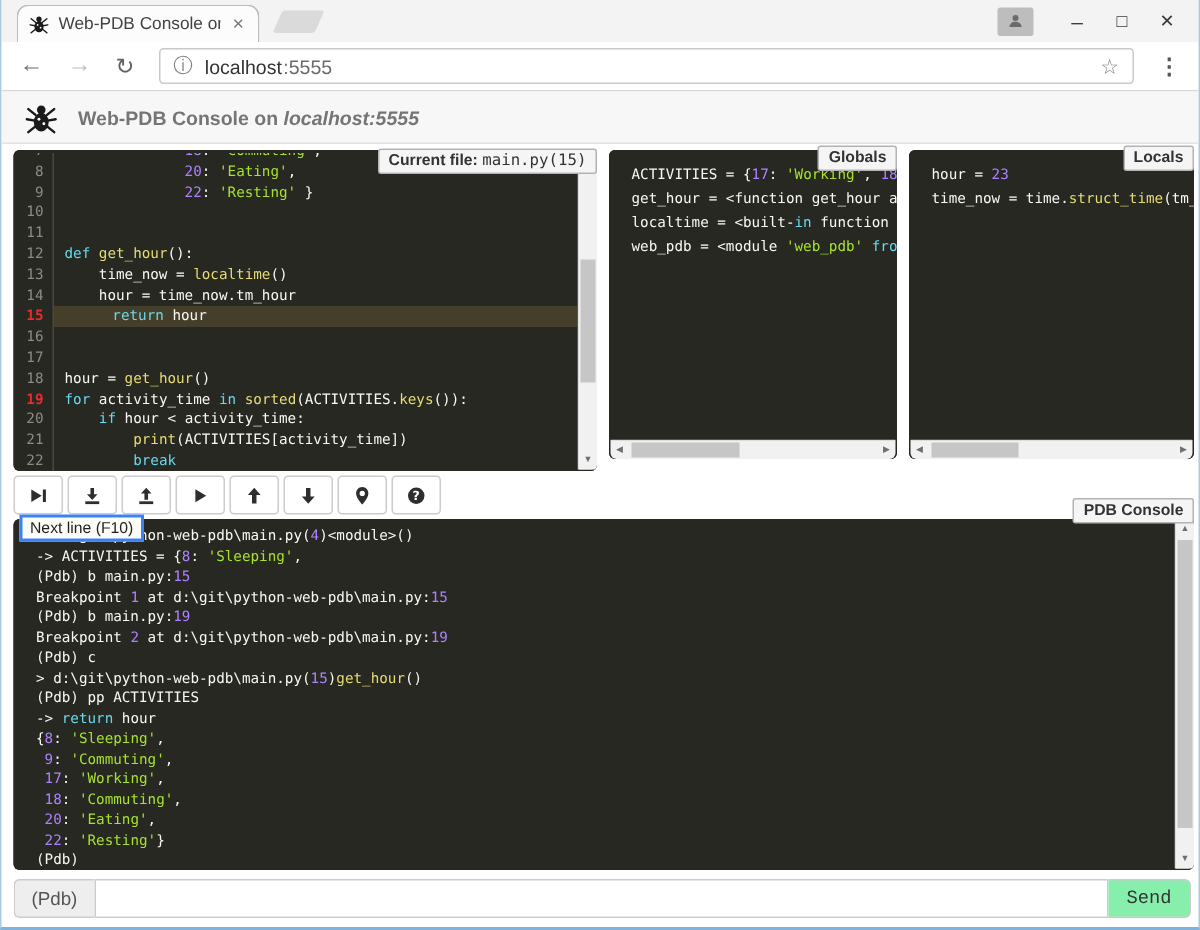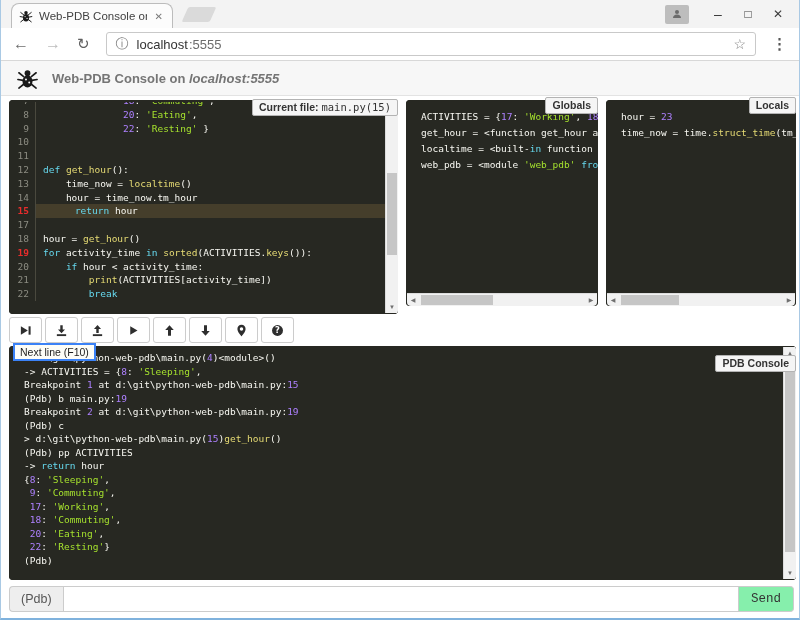--- a/index.html
+++ b/index.html
@@ -82,21 +82,21 @@
   .vthumb{position:absolute; left:1px; right:1px; background:#c6c6c6;}
   .sbtn{position:absolute; left:0; right:0; height:12px; text-align:center; font-size:6px; color:#6f6f6f; line-height:12px; background:#f1f1f1;}
   .sbtn.top{top:0;} .sbtn.bot{bottom:0;}
   .hscroll{position:absolute; left:1px; right:1px; bottom:0; height:13px; background:#f1f1f1; border-top:1px solid #dcdcdc; border-radius:0 0 4px 4px;}
   .hthumb{position:absolute; top:1px; bottom:1px; background:#c6c6c6;}
   .hbtn{position:absolute; top:0; bottom:0; width:12px; text-align:center; font-size:6px; color:#6f6f6f; line-height:13px;}
   .hbtn.left{left:0;} .hbtn.right{right:0;}
 
   .file-label{top:-1px; right:0;}
   .gl-label{top:-3px; right:0;}
-  .console-label{top:-14px; right:0;margin-top:23px;}
+  .console-label{top:-14px; right:0;}
 
   
   .dtoolbar{position:absolute; left:8px; top:317px; display:flex; gap:3px;}
   .dbtn{width:33px; height:26px; background:#fff; border:1px solid #ccc; border-radius:3px; display:flex; align-items:center; justify-content:center;}
   .dbtn svg{width:13px; height:13px; fill:#2e2e2e;}
 
   .tooltip{
     position:absolute; left:12px; top:343px; z-index:20;
     background:#fdfdf7; border:2px solid #3b82f6; color:#1f1f1f;
     font-size:10.5px; padding:1px 5px; white-space:nowrap;
@@ -190,20 +190,21 @@
       <div class="codelines">
           <div class="cl clip"><span class="ln">7</span><span class="ct"><span class="tk-w">              </span><span class="tk-p">18</span><span class="tk-w">: </span><span class="tk-g">'Commuting'</span><span class="tk-w">,</span></span></div>
           <div class="cl"><span class="ln">8</span><span class="ct"><span class="tk-w">              </span><span class="tk-p">20</span><span class="tk-w">: </span><span class="tk-g">'Eating'</span><span class="tk-w">,</span></span></div>
           <div class="cl"><span class="ln">9</span><span class="ct"><span class="tk-w">              </span><span class="tk-p">22</span><span class="tk-w">: </span><span class="tk-g">'Resting'</span><span class="tk-w"> }</span></span></div>
           <div class="cl"><span class="ln">10</span><span class="ct">&nbsp;</span></div>
           <div class="cl"><span class="ln">11</span><span class="ct">&nbsp;</span></div>
           <div class="cl"><span class="ln">12</span><span class="ct"><span class="tk-c">def</span><span class="tk-w"> </span><span class="tk-y">get_hour</span><span class="tk-w">():</span></span></div>
           <div class="cl"><span class="ln">13</span><span class="ct"><span class="tk-w">    time_now = </span><span class="tk-y">localtime</span><span class="tk-w">()</span></span></div>
           <div class="cl"><span class="ln">14</span><span class="ct"><span class="tk-w">    hour = time_now.tm_hour</span></span></div>
           <div class="cl cur"><span class="ln bp">15</span><span class="ct"><span class="tk-w">    </span><span class="tk-c">return</span><span class="tk-w"> hour</span></span></div>
+          <div class="cl"><span class="ln">16</span><span class="ct">&nbsp;</span></div>
           <div class="cl"><span class="ln">17</span><span class="ct">&nbsp;</span></div>
           <div class="cl"><span class="ln">18</span><span class="ct"><span class="tk-w">hour = </span><span class="tk-y">get_hour</span><span class="tk-w">()</span></span></div>
           <div class="cl"><span class="ln bp">19</span><span class="ct"><span class="tk-c">for</span><span class="tk-w"> activity_time </span><span class="tk-c">in</span><span class="tk-w"> </span><span class="tk-y">sorted</span><span class="tk-w">(ACTIVITIES.</span><span class="tk-y">keys</span><span class="tk-w">()):</span></span></div>
           <div class="cl"><span class="ln">20</span><span class="ct"><span class="tk-w">    </span><span class="tk-c">if</span><span class="tk-w"> hour &lt; activity_time:</span></span></div>
           <div class="cl"><span class="ln">21</span><span class="ct"><span class="tk-w">        </span><span class="tk-y">print</span><span class="tk-w">(ACTIVITIES[activity_time])</span></span></div>
           <div class="cl"><span class="ln">22</span><span class="ct"><span class="tk-w">        </span><span class="tk-c">break</span></span></div>
         </div>
       <div class="vscroll">
         <div class="vthumb" style="top:72px; height:82px;"></div>
         <div class="sbtn bot">▼</div>
@@ -293,20 +294,21 @@
     </button>
   </div>
 
   <div class="tooltip">Next line (F10)</div>
 
   <div class="panel console">
     <div class="dark">
       <div class="consolelines">
           <div class="cl"><span class="ct"><span class="tk-w">&gt; d:\git\python-web-pdb\main.py(</span><span class="tk-p">4</span><span class="tk-w">)&lt;module&gt;()</span></span></div>
           <div class="cl"><span class="ct"><span class="tk-w">-&gt; ACTIVITIES = {</span><span class="tk-p">8</span><span class="tk-w">: </span><span class="tk-g">'Sleeping'</span><span class="tk-w">,</span></span></div>
+          <div class="cl"><span class="ct"><span class="tk-w">(Pdb) b main.py:</span><span class="tk-p">15</span></span></div>
           <div class="cl"><span class="ct"><span class="tk-w">Breakpoint </span><span class="tk-p">1</span><span class="tk-w"> at d:\git\python-web-pdb\main.py:</span><span class="tk-p">15</span></span></div>
           <div class="cl"><span class="ct"><span class="tk-w">(Pdb) b main.py:</span><span class="tk-p">19</span></span></div>
           <div class="cl"><span class="ct"><span class="tk-w">Breakpoint </span><span class="tk-p">2</span><span class="tk-w"> at d:\git\python-web-pdb\main.py:</span><span class="tk-p">19</span></span></div>
           <div class="cl"><span class="ct"><span class="tk-w">(Pdb) c</span></span></div>
           <div class="cl"><span class="ct"><span class="tk-w">&gt; d:\git\python-web-pdb\main.py(</span><span class="tk-p">15</span><span class="tk-w">)</span><span class="tk-y">get_hour</span><span class="tk-w">()</span></span></div>
           <div class="cl"><span class="ct"><span class="tk-w">(Pdb) pp ACTIVITIES</span></span></div>
           <div class="cl"><span class="ct"><span class="tk-w">-&gt; </span><span class="tk-c">return</span><span class="tk-w"> hour</span></span></div>
           <div class="cl"><span class="ct"><span class="tk-w">{</span><span class="tk-p">8</span><span class="tk-w">: </span><span class="tk-g">'Sleeping'</span><span class="tk-w">,</span></span></div>
           <div class="cl"><span class="ct"><span class="tk-w"> </span><span class="tk-p">9</span><span class="tk-w">: </span><span class="tk-g">'Commuting'</span><span class="tk-w">,</span></span></div>
           <div class="cl"><span class="ct"><span class="tk-w"> </span><span class="tk-p">17</span><span class="tk-w">: </span><span class="tk-g">'Working'</span><span class="tk-w">,</span></span></div>

